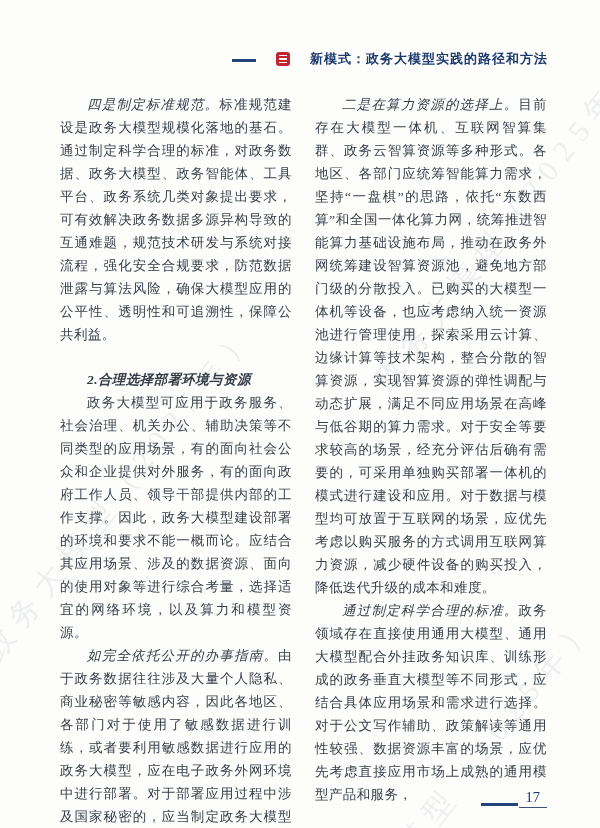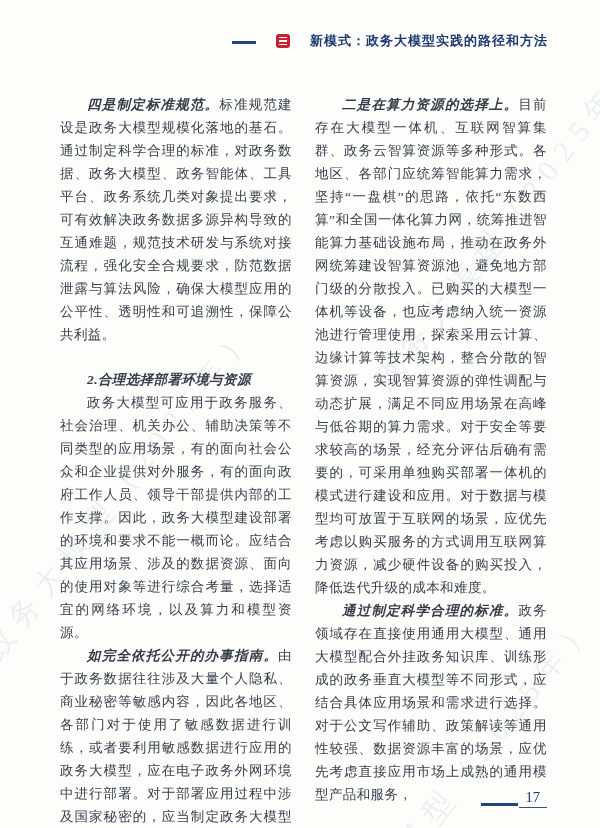--- a/index.html
+++ b/index.html
@@ -10,21 +10,21 @@
   }
   .page{
     position:relative;
     width:600px;height:828px;
     background:#fdfdfc;
     overflow:hidden;
   }
   
   .header{
     position:absolute;
-    top:32px;right:52px;
+    top:50px;right:52px;
     display:flex;align-items:center;gap:20px;justify-content:center;
   }
   .header-dash{
     width:24px;height:3px;
     background:#24447c;
     margin-top:2px;
   }
   .list-icon{
     width:14px;height:14px;
     border-radius:3px;
@@ -52,21 +52,21 @@
     font-size:13.5px;
     line-height:23px;
     color:#39404a;
     text-align:justify;
     text-indent:2em;
     letter-spacing:0.4px;
   }
   .para.noindent{text-indent:0;}
   .para .lead{
     font-style:italic;
-    font-weight:700;
+    font-weight:400;
     color:#353c46;
   }
   .para.subhead{
     font-style:italic;
     font-weight:600;
     color:#353c46;
     margin-top:22px;
   }
   
   .footer{

